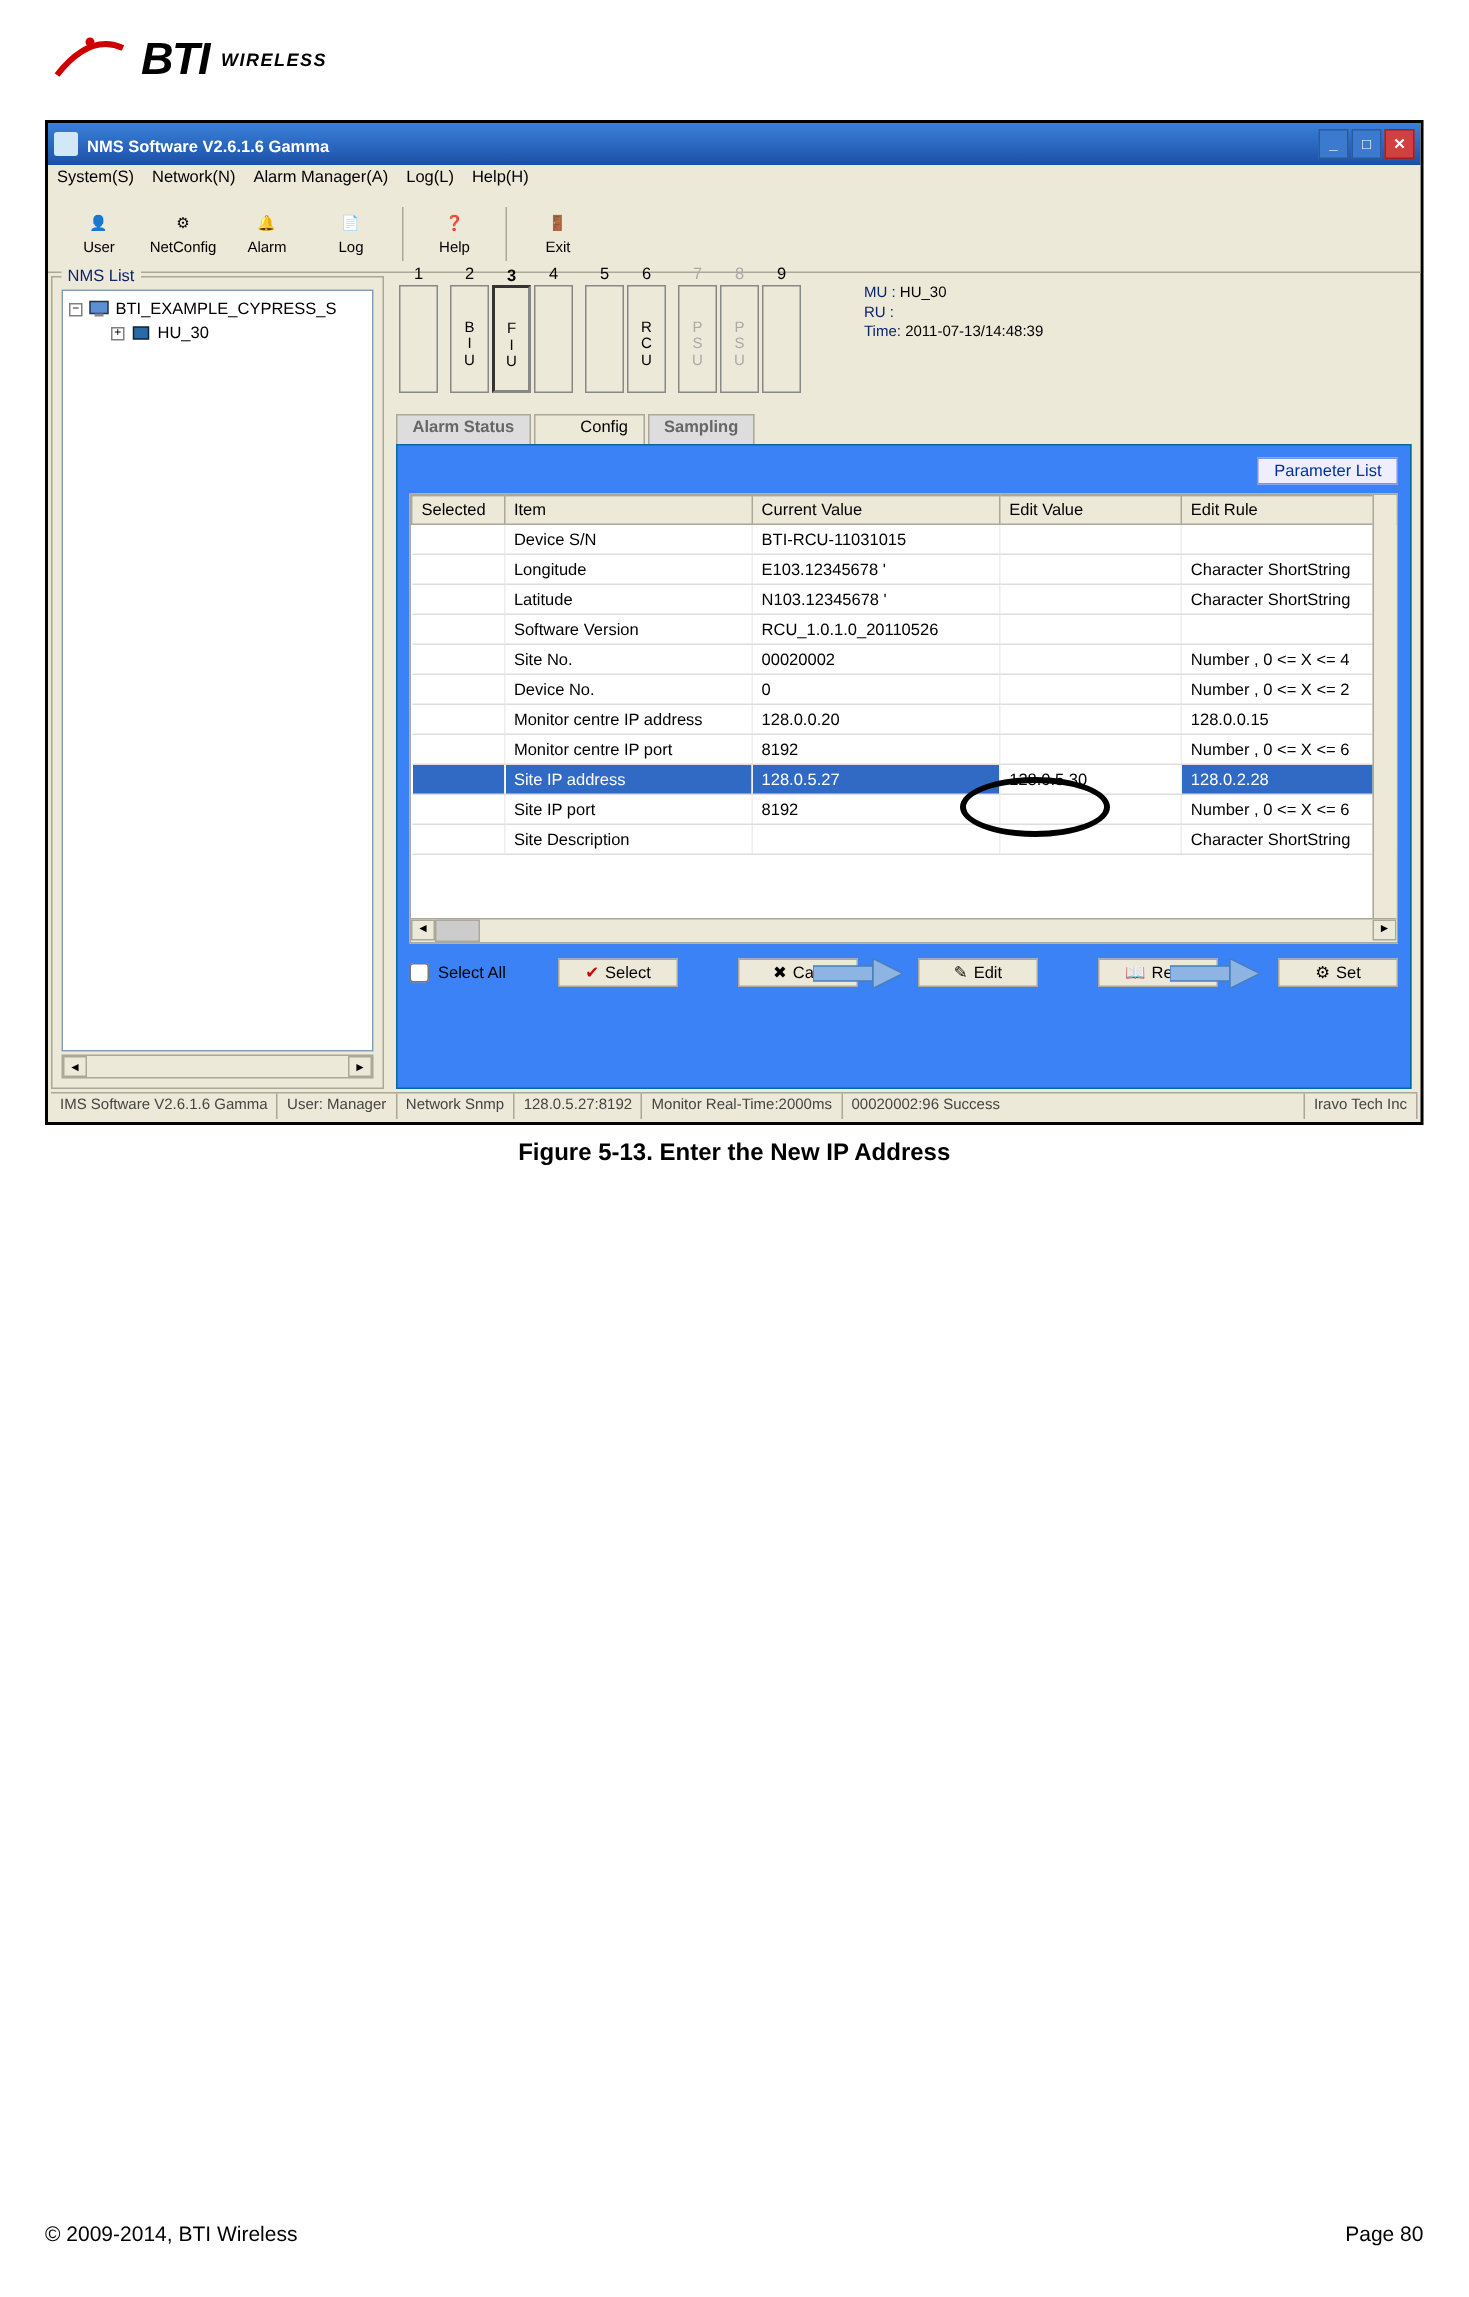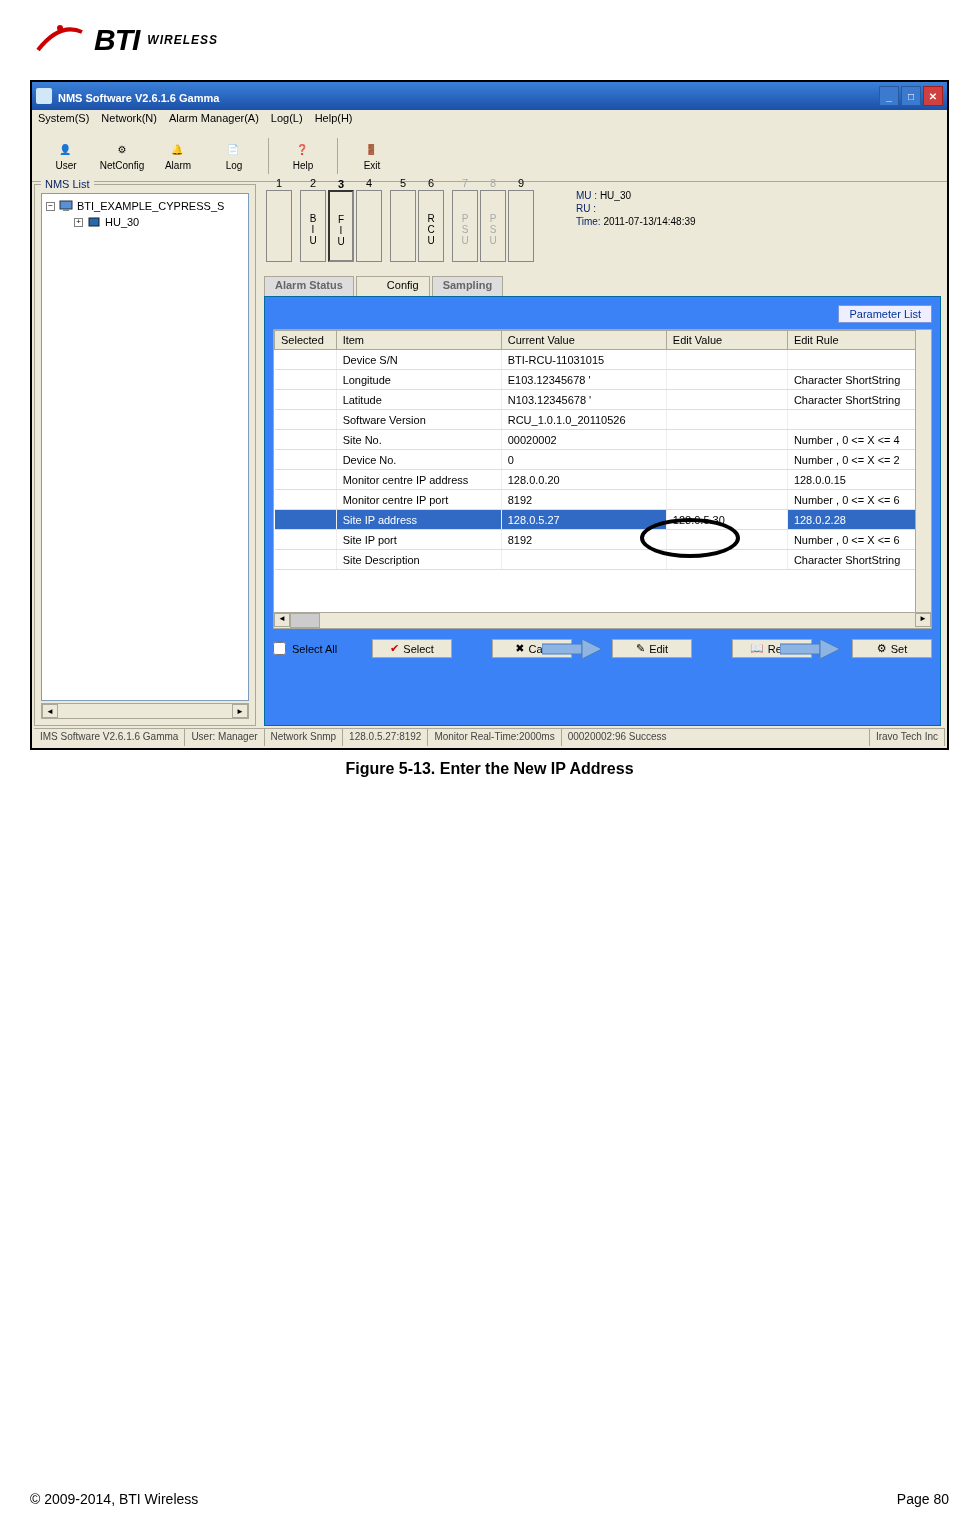--- a/index.html
+++ b/index.html
@@ -329,21 +329,21 @@
       white-space: nowrap;
     }
     .figure-caption {
       text-align: center;
       font-weight: bold;
       font-size: 16px;
       margin-top: 10px;
     }
     .page-footer {
       position: absolute;
-      bottom: 24px;
+      bottom: 34px;
       left: 30px;
       right: 30px;
       display: flex;
       justify-content: space-between;
       font-size: 14px;
     }
   </style>
 </head>
 <body>
 

